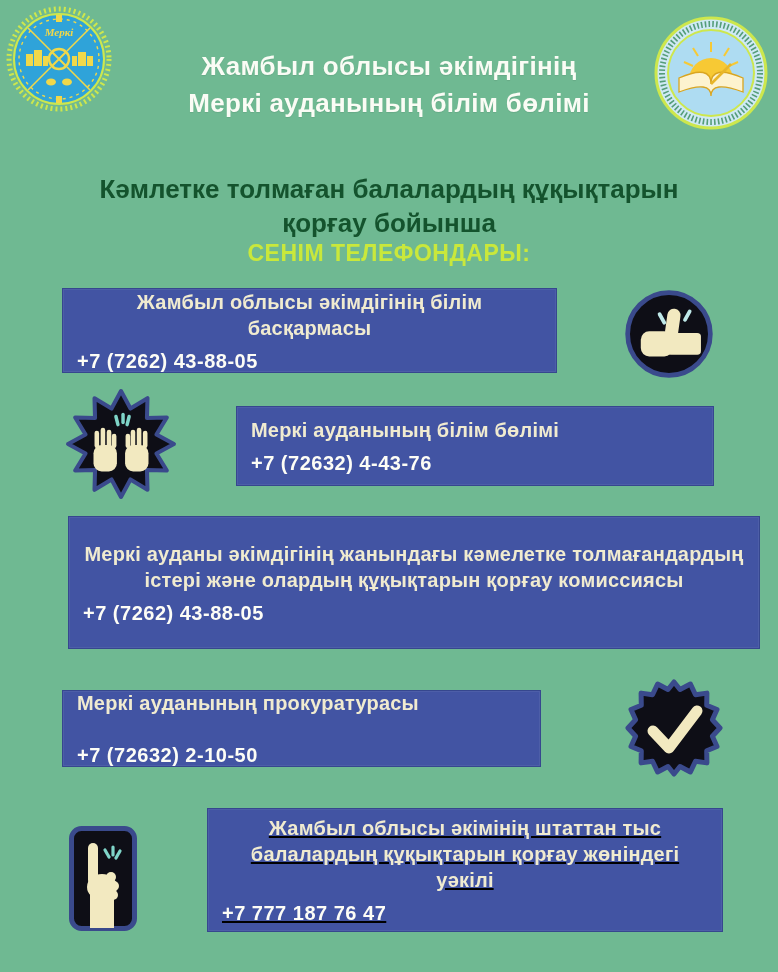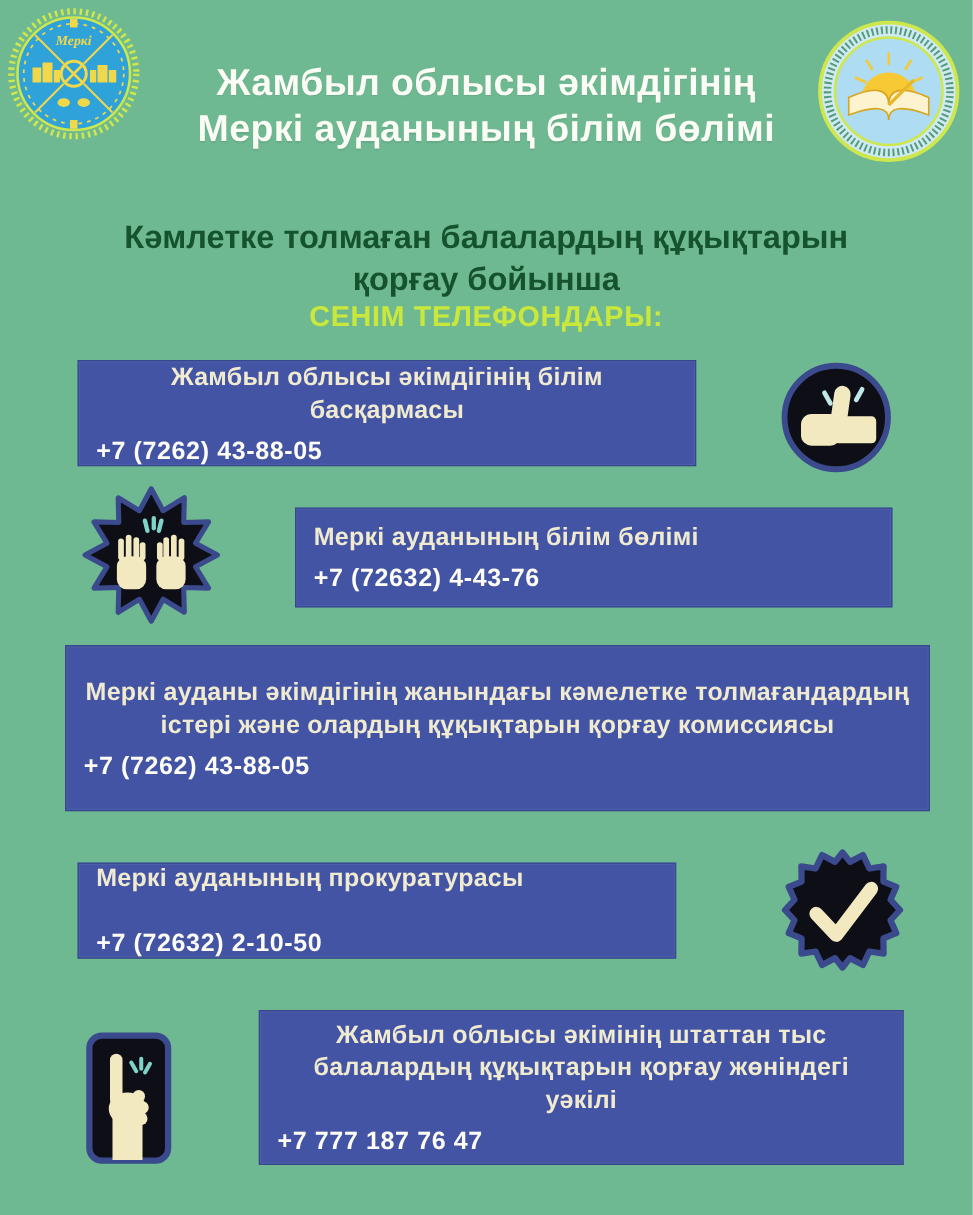--- a/index.html
+++ b/index.html
@@ -10,21 +10,21 @@
     overflow: hidden;
     font-family: "Liberation Sans", sans-serif;
   }
   .abs { position: absolute; }
 
   
   .title {
     left: 0; top: 48px; width: 778px;
     text-align: center;
     color: #fafcf5;
-    font-size: 30px; font-weight: bold;
+    font-size: 26px; font-weight: bold;
     line-height: 37px;
     letter-spacing: .3px;
     text-shadow: 0 1px 1px rgba(0,0,0,.08);
   }
   .subtitle {
     left: 0; top: 172px; width: 778px;
     text-align: center;
     color: #14532d;
     font-size: 26px; font-weight: bold;
     line-height: 34px;
@@ -55,23 +55,23 @@
     line-height: 26px;
     letter-spacing: .2px;
   }
   .card .phone {
     color: #fdfdf6;
     font-size: 20px; font-weight: bold;
     letter-spacing: .5px;
   }
   .card1 { left: 62px;  top: 288px; width: 495px; height: 85px;  }
   .card2 { left: 236px; top: 406px; width: 478px; height: 80px;  }
-  .card3 { left: 52px;  top: 516px; width: 692px; height: 133px; }
+  .card3 { left: 68px;  top: 516px; width: 692px; height: 133px; }
   .card4 { left: 62px;  top: 690px; width: 479px; height: 77px; gap: 28px;  }
-  .card5 { left: 207px; top: 808px; width: 516px; height: 124px; }
+  .card5 { left: 207px; top: 808px; width: 516px; height: 124px; text-decoration: underline; }
 
   
   .logo-left  { left: 6px;   top: 6px;   width: 106px; height: 106px; }
   .logo-right { left: 652px; top: 14px;  width: 118px; height: 118px; }
   .ic-thumb   { left: 622px; top: 287px; width: 94px;  height: 94px;  }
   .ic-star    { left: 63px;  top: 388px; width: 116px; height: 112px; }
   .ic-badge   { left: 624px; top: 678px; width: 100px; height: 100px; }
   .ic-finger  { left: 68px;  top: 825px; width: 70px;  height: 107px; }
   svg { display:block; width:100%; height:100%; }
 </style>

